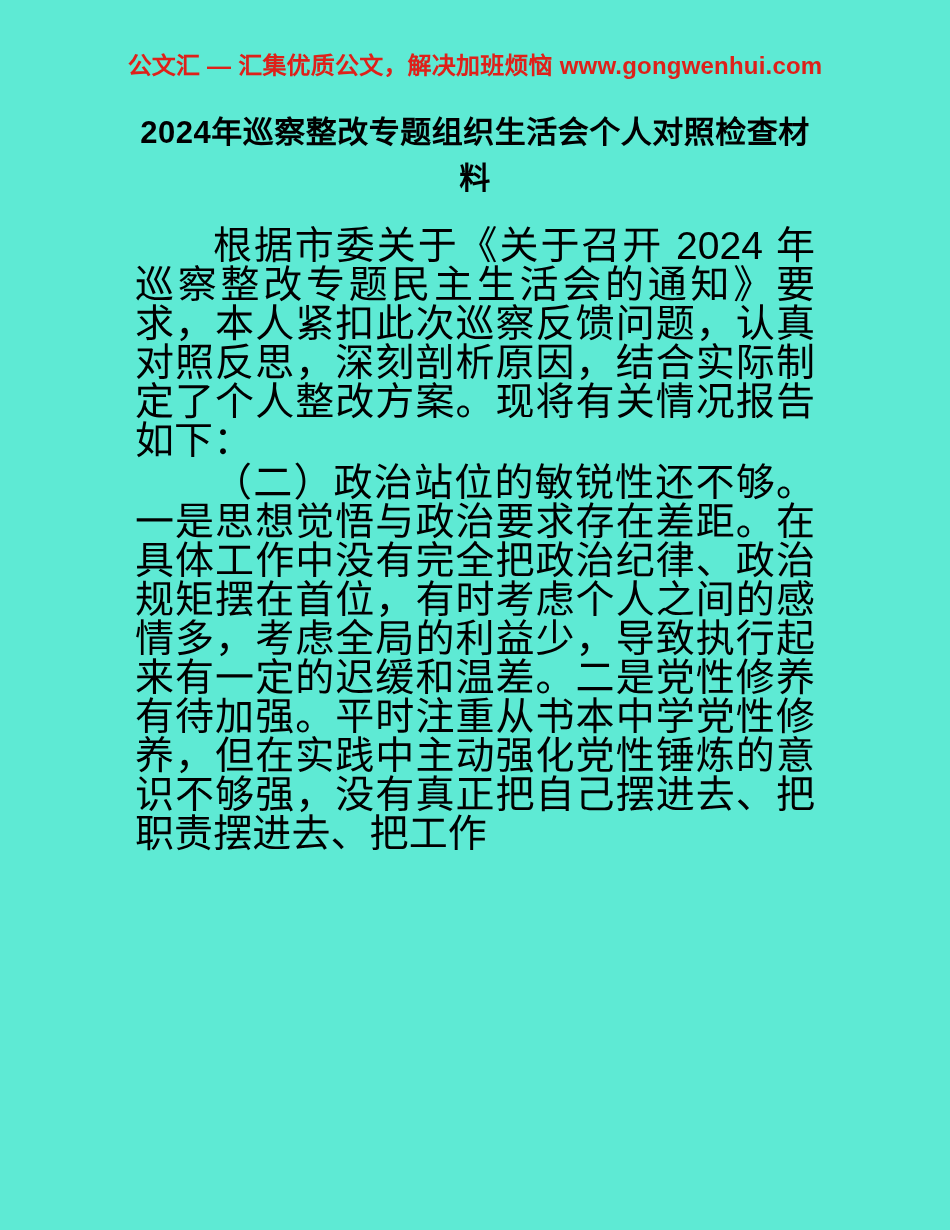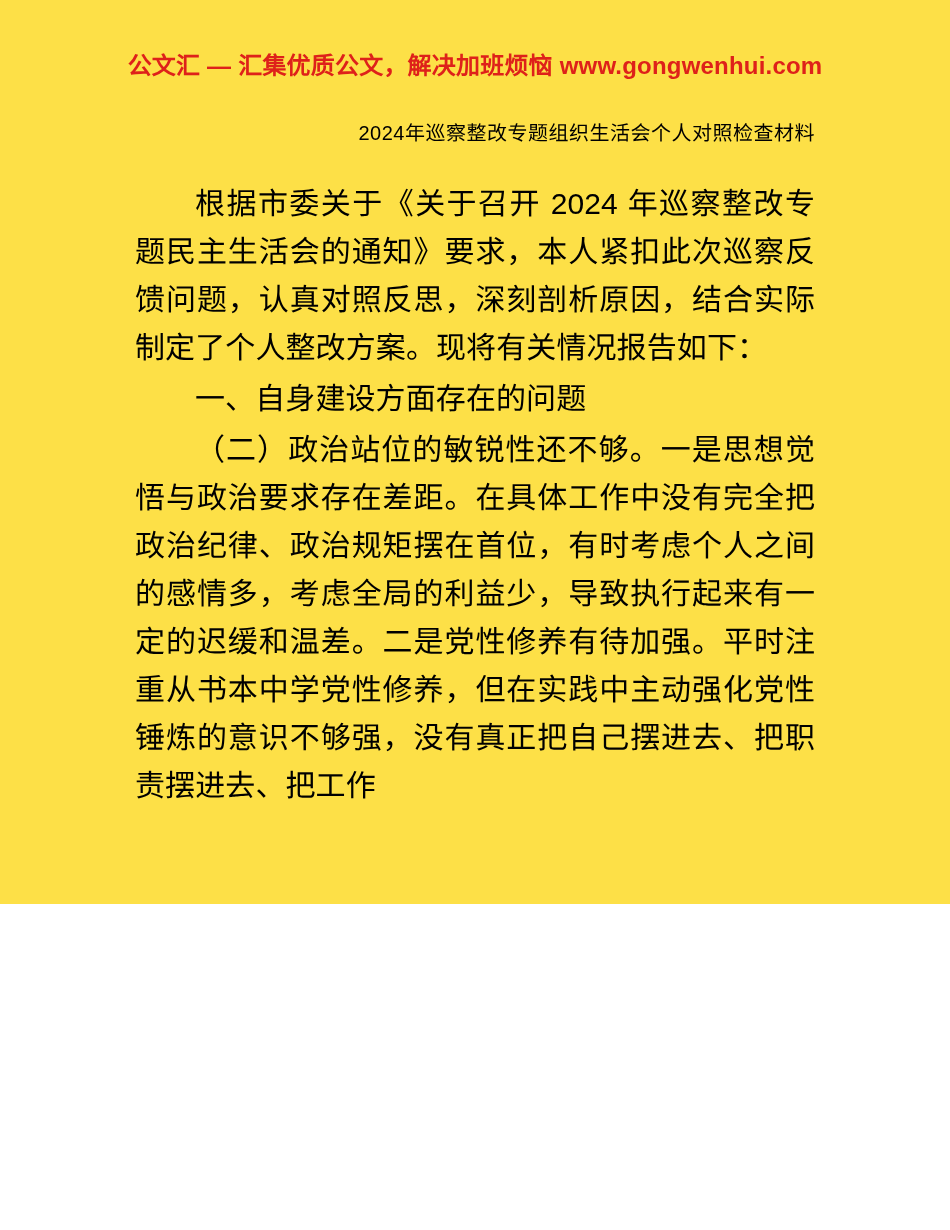--- a/index.html
+++ b/index.html
@@ -13,22 +13,22 @@
 
   body {
     font-family: "Liberation Sans", "DejaVu Sans", sans-serif;
     color: #000000;
     -webkit-font-smoothing: antialiased;
   }
 
   .page {
     position: relative;
     width: 950px;
-    height: 904px;
-    background: #fde047;
+    height: 1230px;
+    background: #5eead4;
     overflow: hidden;
   }
 
   
   .watermark {
     position: absolute;
     top: 52px;
     left: 0;
     width: 950px;
     text-align: center;
@@ -43,32 +43,32 @@
 
   
   .doc {
     position: absolute;
     left: 135px;
     top: 110px;
     width: 680px;
   }
 
   .doc-title {
-    font-size: 20px;
-    font-weight: normal;
+    font-size: 31px;
+    font-weight: bold;
     line-height: 46px;
-    text-align: right;
+    text-align: center;
     letter-spacing: 0.5px;
     margin-bottom: 24px;
     word-break: break-all;
   }
 
   .para {
-    font-size: 30px;
-    line-height: 48px;
+    font-size: 39px;
+    line-height: 39px;
     text-align: justify;
     text-justify: inter-ideograph;
     text-indent: 2em;
     letter-spacing: 0.1px;
     word-break: break-all;
     margin-bottom: 3px;
   }
 
   .para.heading {
     margin-bottom: 3px;
@@ -82,20 +82,19 @@
 <div class="page">
 
   <div class="watermark">公文汇 — 汇集优质公文，解决加班烦恼 www.gongwenhui.com</div>
 
   <div class="doc">
 
     <h1 class="doc-title">2024年巡察整改专题组织生活会个人对照检查材料</h1>
 
     <p class="para">根据市委关于《关于召开 2024 年巡察整改专题民主生活会的通知》要求，本人紧扣此次巡察反馈问题，认真对照反思，深刻剖析原因，结合实际制定了个人整改方案。现将有关情况报告如下：</p>
 
-    <p class="para heading">一、自身建设方面存在的问题</p>
 
 
     <p class="para">（二）政治站位的敏锐性还不够。一是思想觉悟与政治要求存在差距。在具体工作中没有完全把政治纪律、政治规矩摆在首位，有时考虑个人之间的感情多，考虑全局的利益少，导致执行起来有一定的迟缓和温差。二是党性修养有待加强。平时注重从书本中学党性修养，但在实践中主动强化党性锤炼的意识不够强，没有真正把自己摆进去、把职责摆进去、把工作</p>
 
   </div>
 
 </div>
 
 </body></html>

